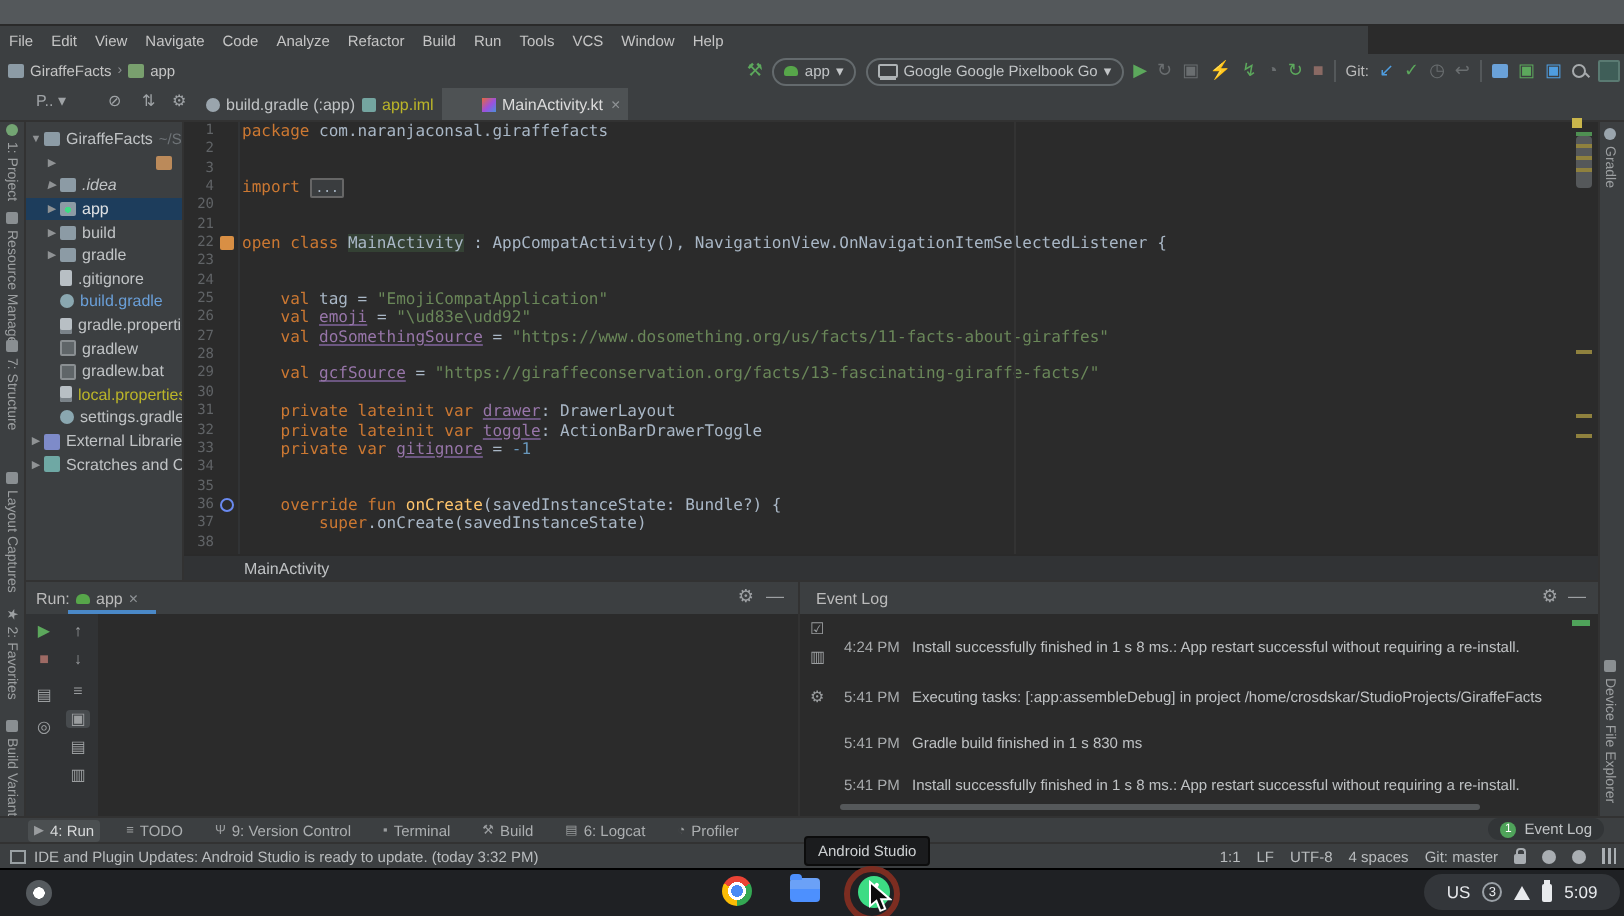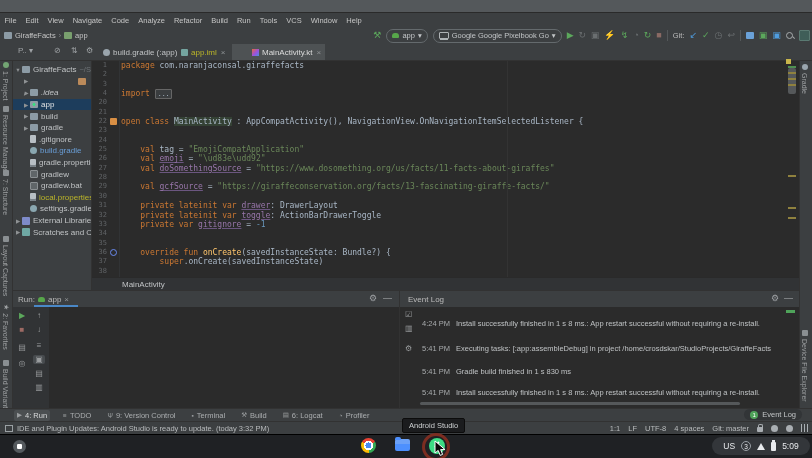--- a/index.html
+++ b/index.html
@@ -2,21 +2,21 @@
 <html><head>
 <meta charset="utf-8">
 <style>
   html,body{margin:0;padding:0;background:#000;}
   #screen{position:relative;width:812px;height:458px;overflow:hidden;
     font-family:"Liberation Sans",sans-serif;background:#2b2b2b;color:#bbbbbb;
     -webkit-font-smoothing:antialiased;}
   .abs{position:absolute;}
   
   #titlebar{left:0;top:0;width:812px;height:13px;background:#54585b;border-bottom:1px solid #2a2a2a;box-sizing:border-box;}
-  #menubar{left:0;top:13px;width:812px;height:14px;background:#3c3f41;display:flex;align-items:center;font-size:7.5px;}
+  #menubar{left:0;top:13px;width:684px;height:14px;background:#3c3f41;display:flex;align-items:center;font-size:7.5px;}
   .menu-item{padding:0 4.5px;color:#c5c5c5;}
   #toolbar{left:0;top:27px;width:812px;height:17px;background:#3c3f41;display:flex;align-items:center;font-size:7.5px;}
   #crumbs{display:flex;align-items:center;margin-left:4px;gap:3px;color:#c5c5c5;}
   .crumb-ic{display:inline-block;width:8px;height:7px;border-radius:1px;background:#8C9BA5;}
   .crumb-ic.app{background:#79a06e;}
   .chev{color:#8a8d90;font-size:7px;}
   #tb-right{position:absolute;right:2px;top:1px;height:15px;display:flex;align-items:center;gap:5px;}
   .tbi{font-size:9px;line-height:15px;color:#9fa3a6;}
   .tbi.green{color:#5ca85c;} .tbi.blue{color:#4f9ddf;} .tbi.dim{color:#6a6e70;} .tbi.red{color:#8a6a64;}
   .combo{display:flex;align-items:center;gap:3px;border:1px solid #646a6d;border-radius:8px;height:12px;padding:0 5px;color:#c2c5c7;}
@@ -209,21 +209,21 @@
     <span class="tab" style="left:99px;">
       <span class="tab-ic ic-gradle"></span>
       <span>build.gradle (:app)</span>
       <span class="x">×</span>
     </span>
     <span class="tab" style="left:177px;">
       <span class="tab-ic ic-module"></span>
       <span class="olive">app.iml</span>
       <span class="x">×</span>
     </span>
-    <span class="tab active" style="left:232px;padding-left:20px;">
+    <span class="tab active" style="left:221px;padding-left:20px;">
       <span class="tab-ic ic-kotlin"></span>
       <span>MainActivity.kt</span>
       <span class="x">×</span>
     </span>
   </div>
 
   <div class="abs" id="leftstrip"></div>
   <div class="abs" id="rightstrip"></div>
 
   <div class="vlabel" style="left:12px;top:62px;">

